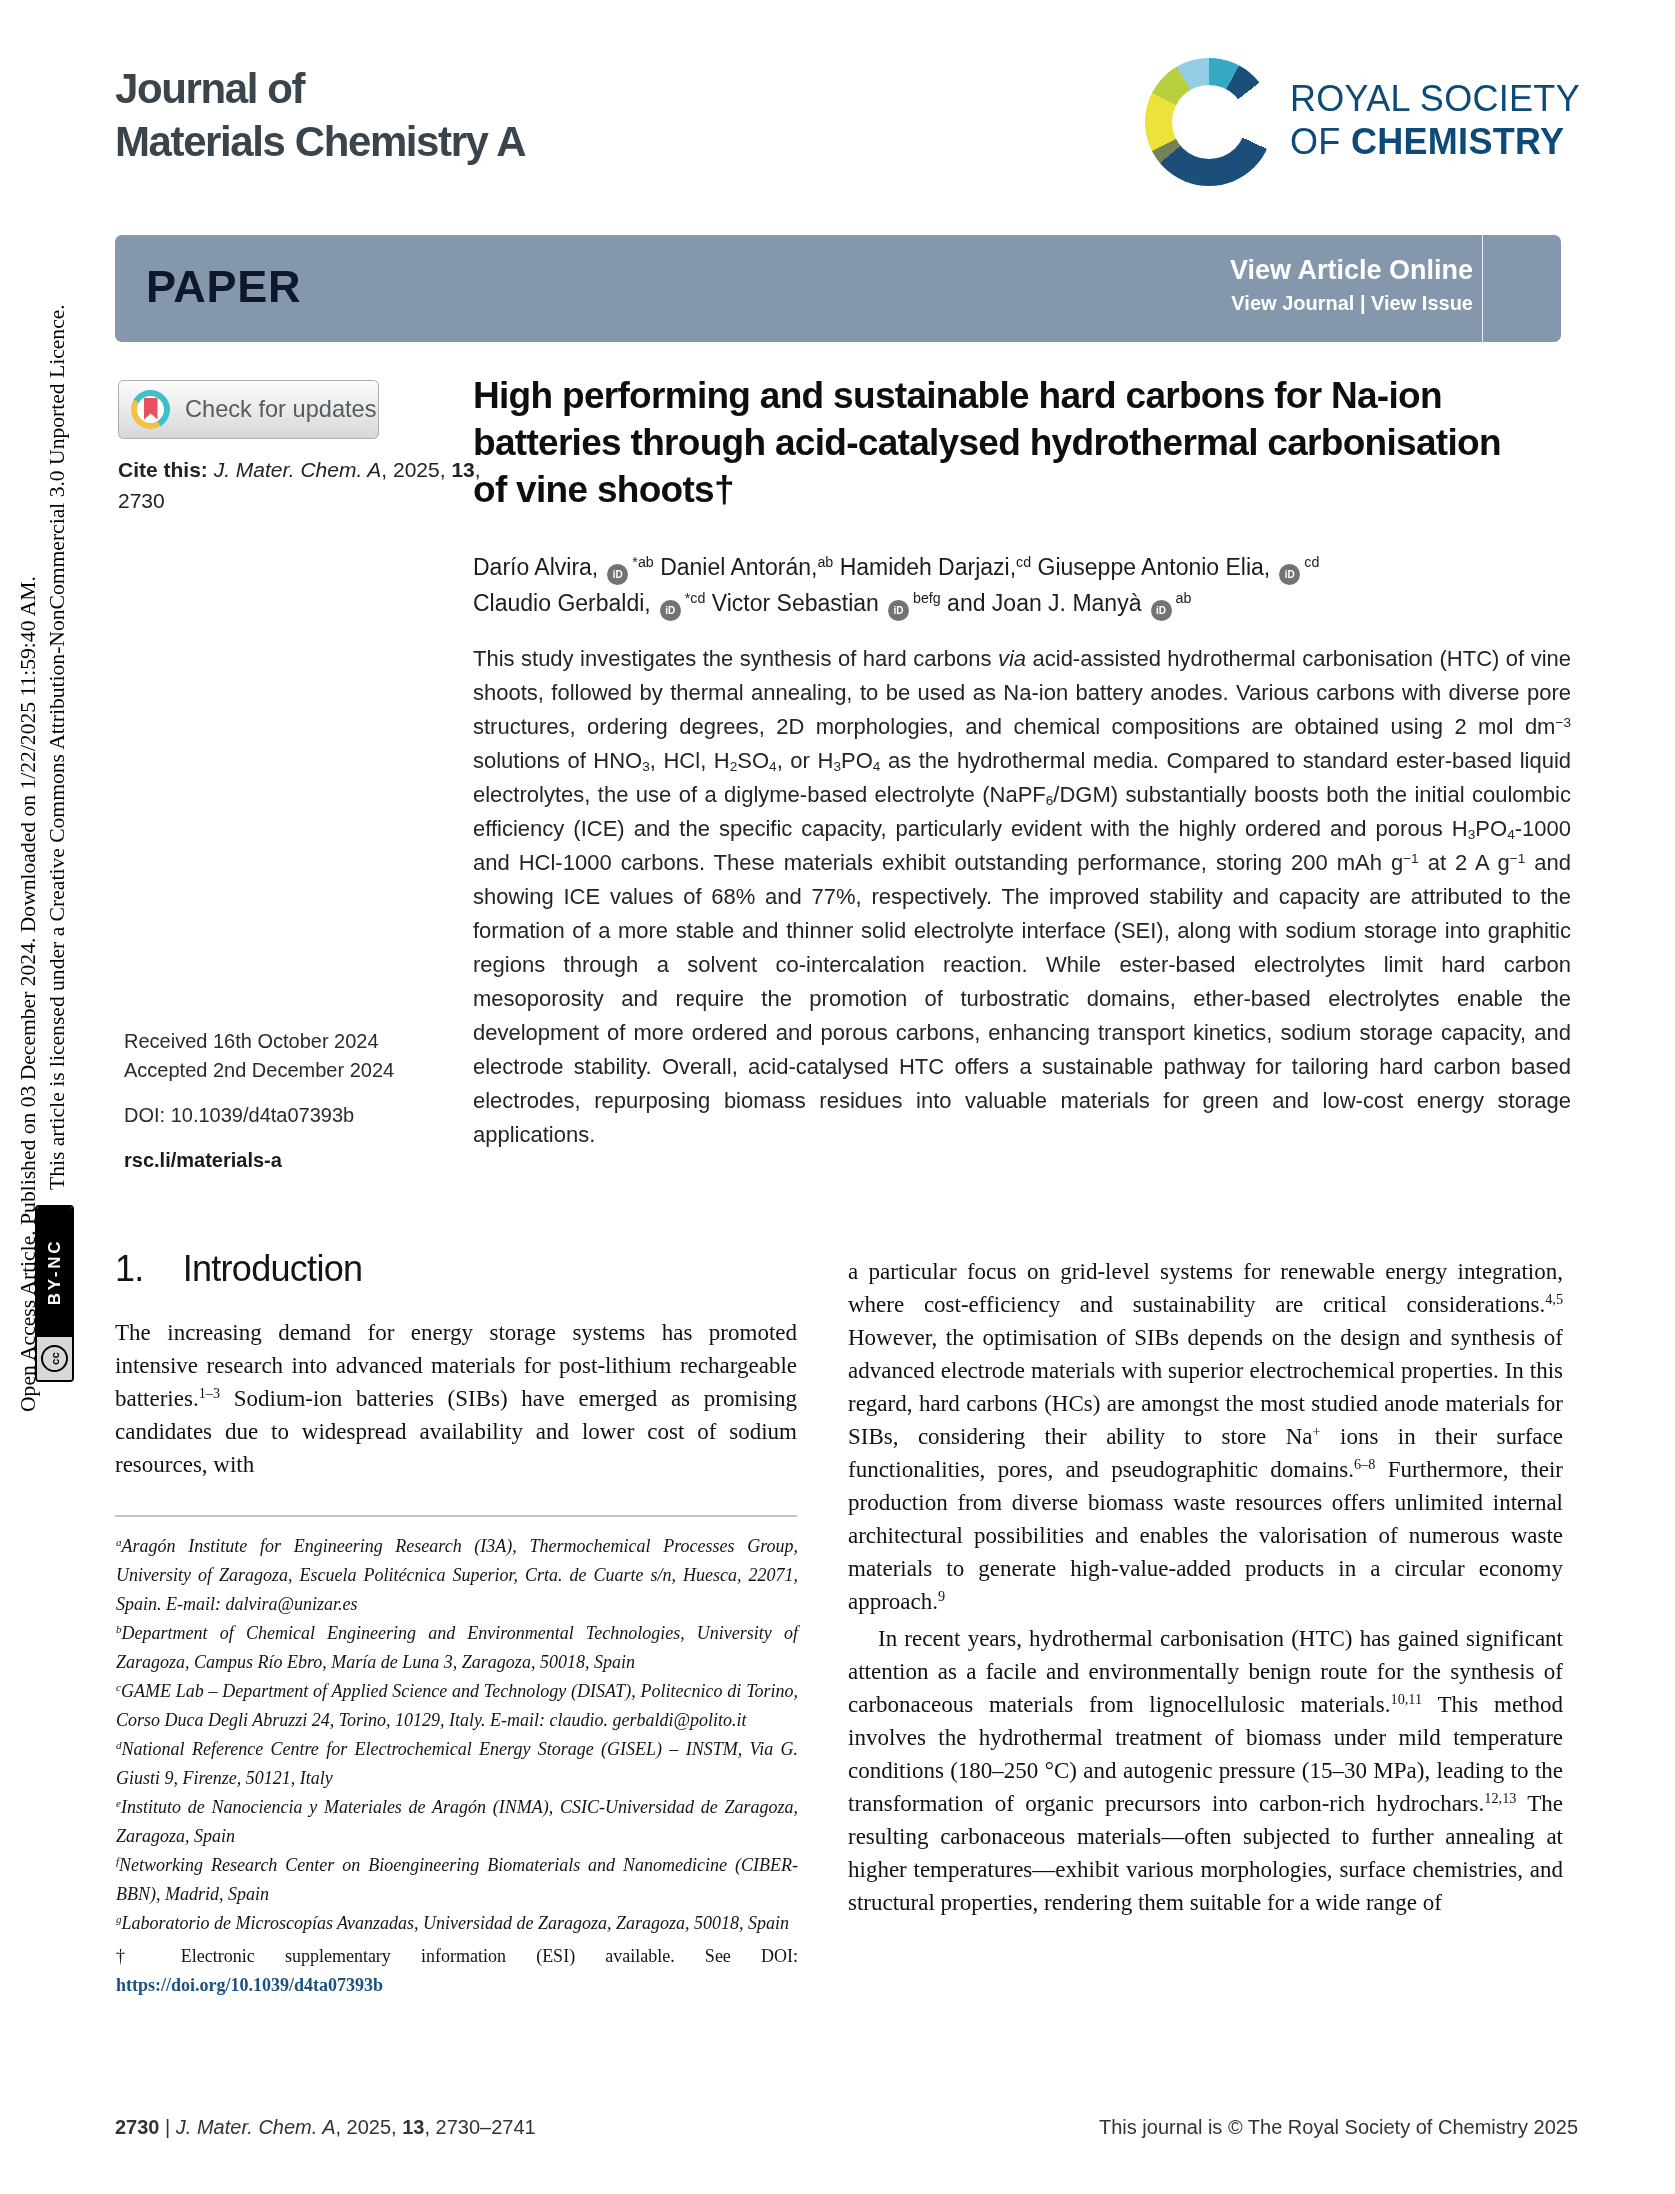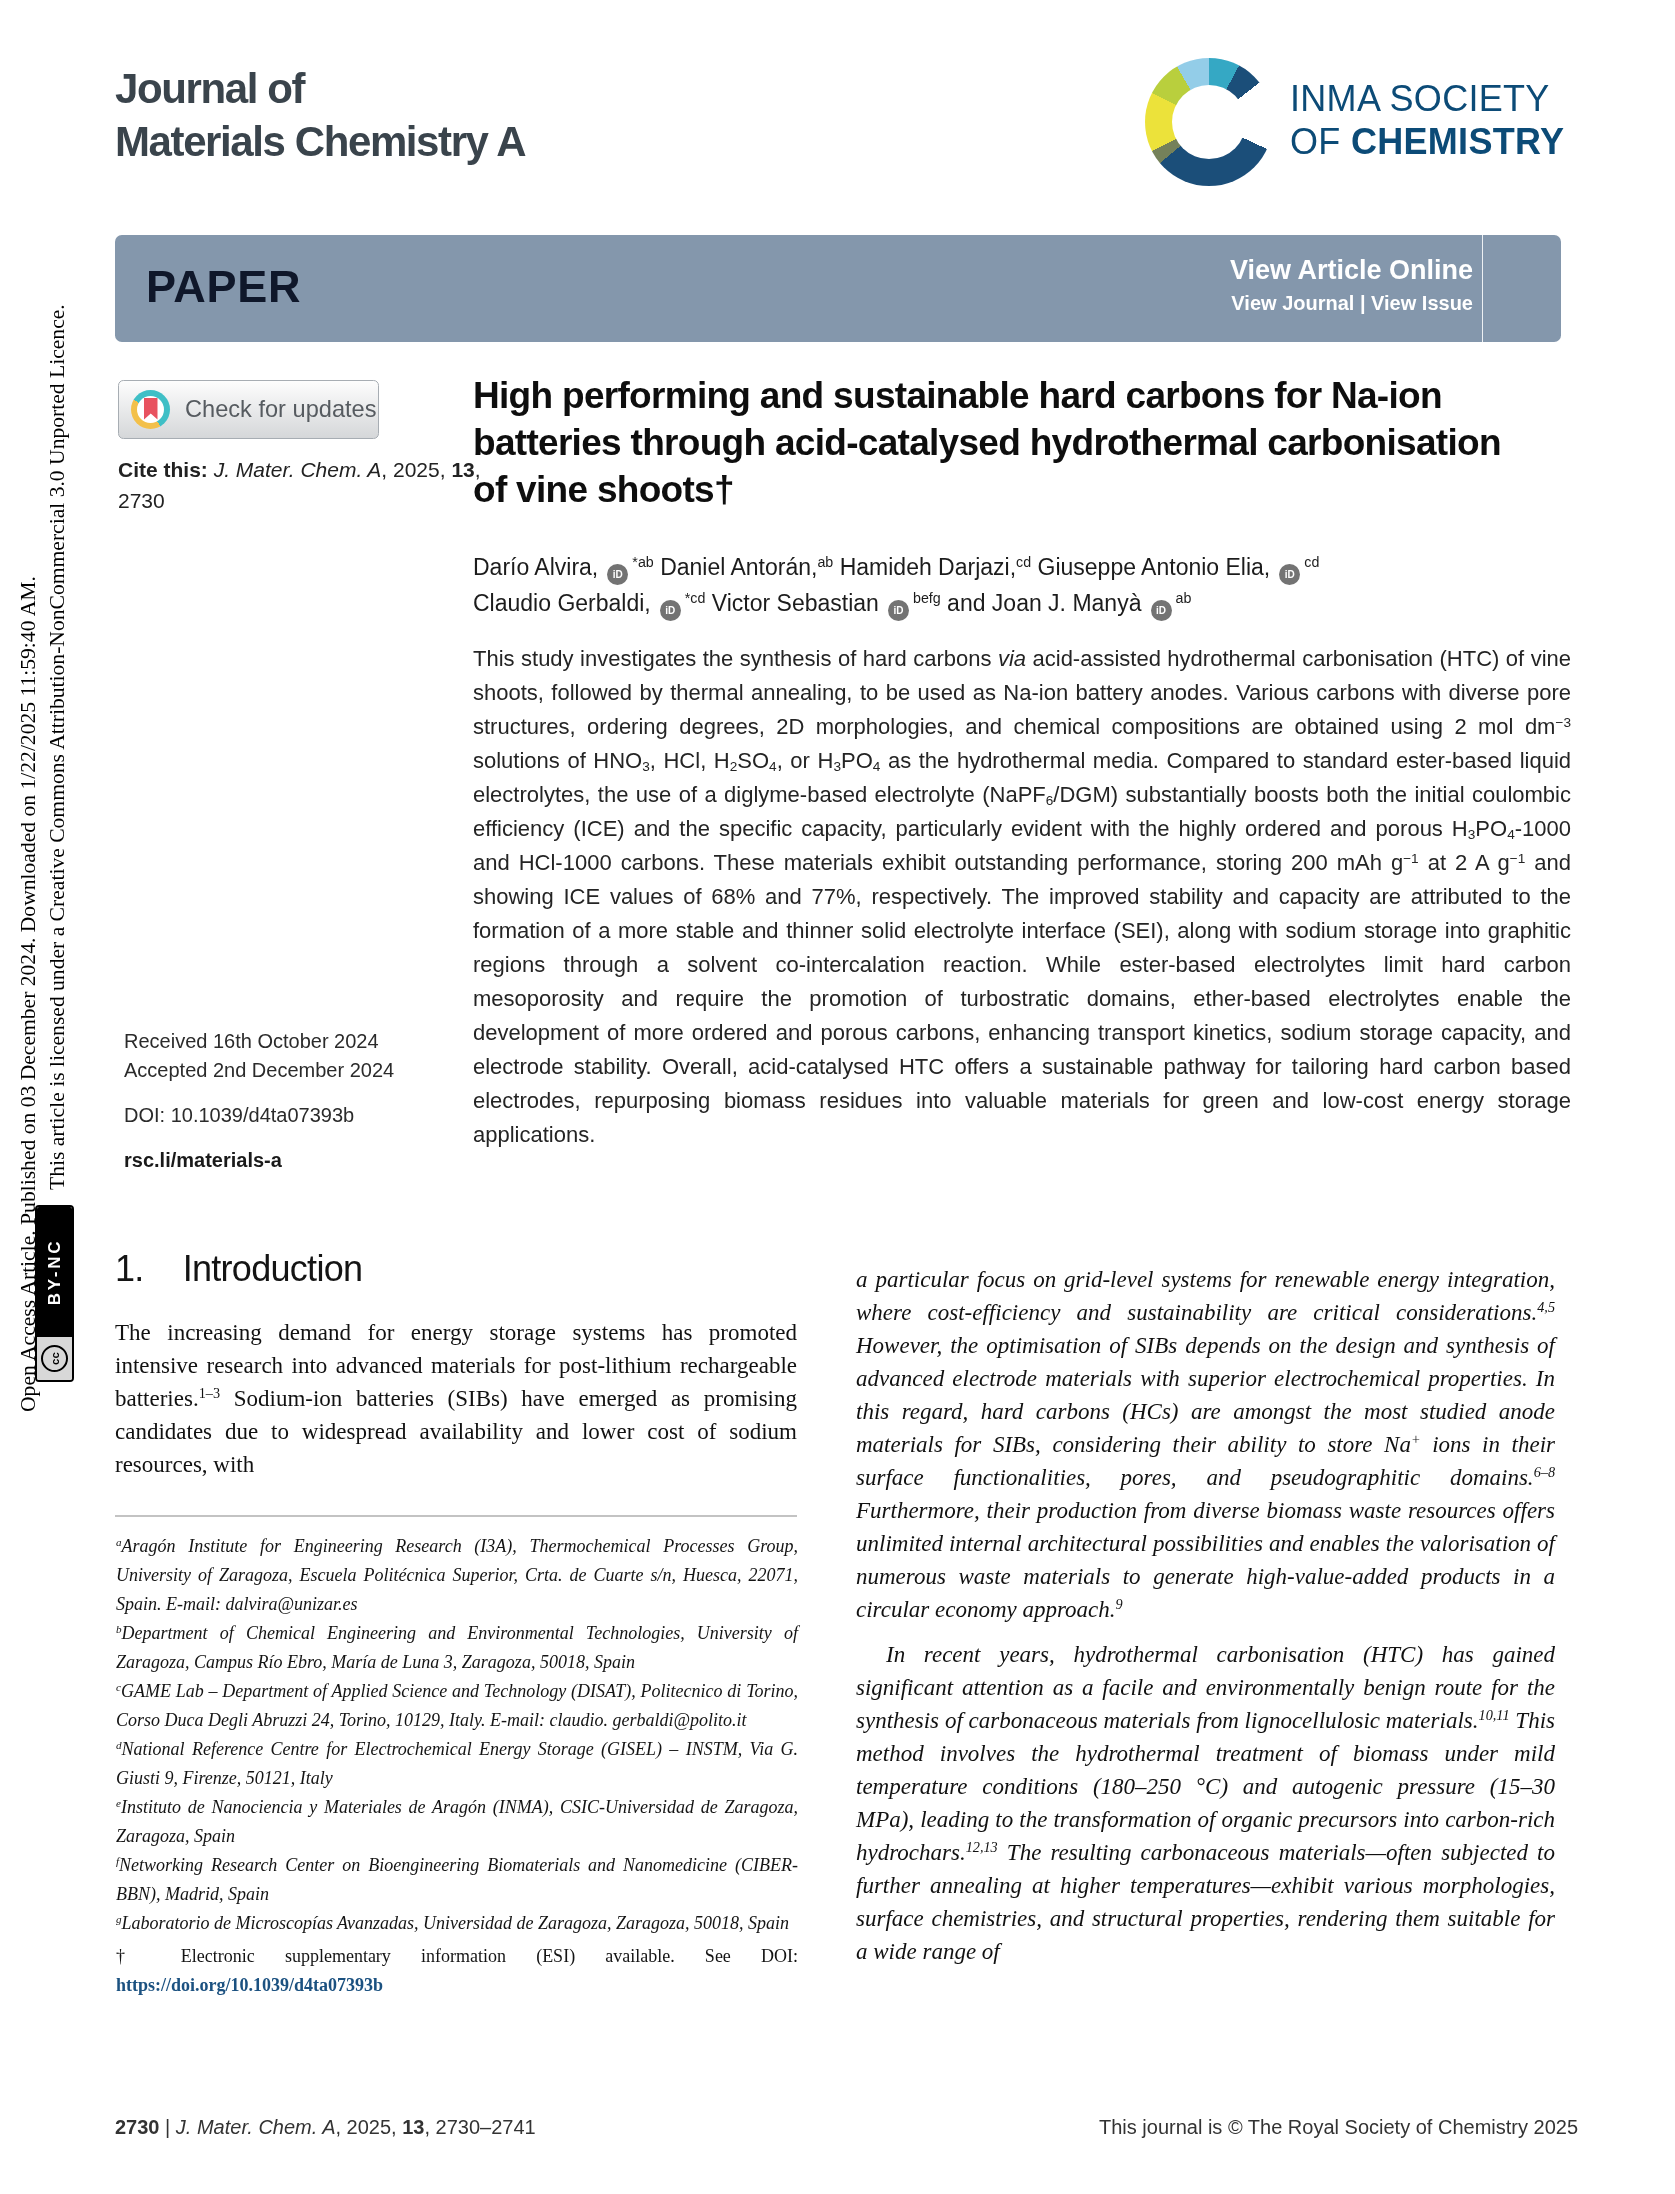--- a/index.html
+++ b/index.html
@@ -70,21 +70,21 @@
   .received .gap{height:16px;}
   .received .rsclink{font-weight:bold;color:#1a1a1a;}
 
   
   .section-heading{position:absolute;left:115px;top:1248px;font-size:36px;color:#141414;
                    letter-spacing:-0.7px;display:flex;gap:39px;}
   .col-left{position:absolute;left:115px;top:1316px;width:682px;font-family:"Liberation Serif",serif;
             font-size:23px;line-height:33px;text-align:justify;color:#111;}
   .col-right{position:absolute;left:844px;top:1251px;width:723px;font-family:"Liberation Serif",serif;
              font-size:23px;line-height:33px;text-align:justify;color:#111;}
-  .col-right p{margin:12px;font-style:italic;}
+  .col-right p{margin:4px;}
   .col-right p.indent{text-indent:30px;}
 
   .fn-divider{position:absolute;left:115px;top:1515px;width:682px;height:2px;background:#c3c3c3;}
   .footnotes{position:absolute;left:116px;top:1532px;width:682px;font-family:"Liberation Serif",serif;
              font-size:18px;line-height:29px;text-align:justify;color:#141414;}
   .footnotes p{margin:0;font-style:italic;}
   .footnotes p.fn-dagger{font-style:normal;margin-top:4px;}
   .doi-link{color:#1b5180;font-weight:bold;}
 
   
@@ -105,21 +105,21 @@
     <div class="cc-label">BY-NC</div>
   </div>
 
   <div class="journal-name">
     <div>Journal of</div>
     <div>Materials Chemistry A</div>
   </div>
   <div class="rsc-logo">
     <div class="rsc-mark"></div>
     <div class="rsc-text">
-      <div>INMA SOCIETY</div>
+      <div>ROYAL SOCIETY</div>
       <div><span>OF </span><b>CHEMISTRY</b></div>
     </div>
   </div>
 
   <div class="banner">
     <div class="banner-divider"></div>
     <div class="banner-label">PAPER</div>
     <div class="banner-right">
       <div class="banner-vao">View Article Online</div>
       <div class="banner-links">View Journal | View Issue</div>

